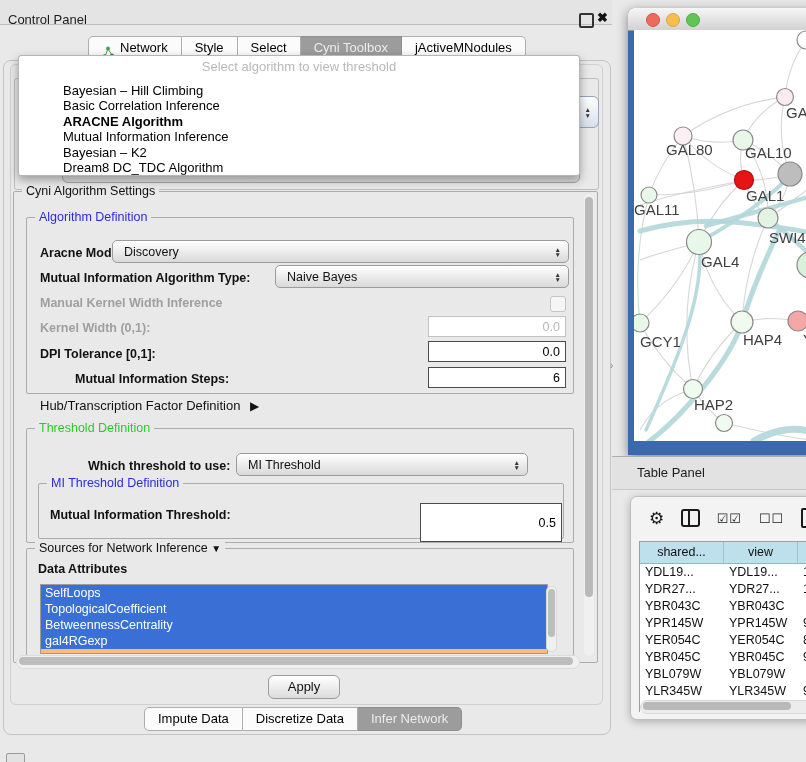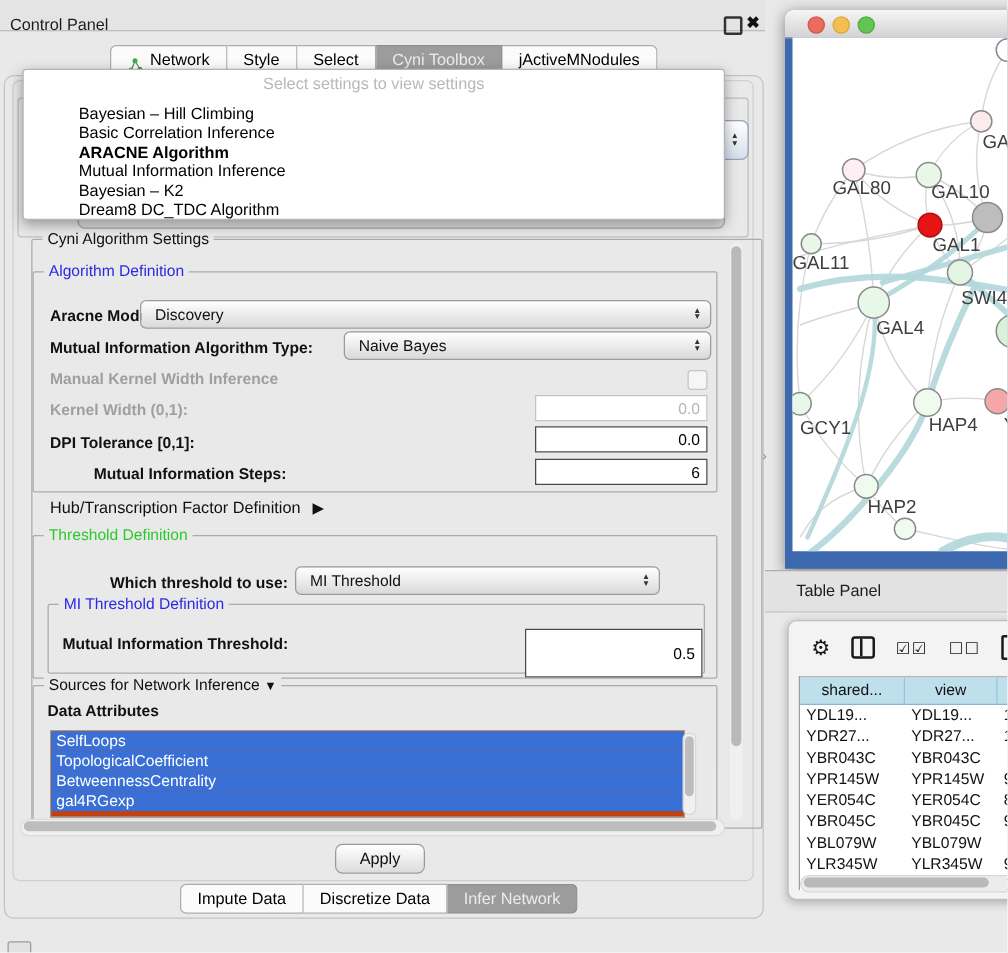--- a/index.html
+++ b/index.html
@@ -34,21 +34,21 @@
   #popup{left:18px;top:55px;width:560px;height:119px;background:#ffffff;border:1px solid #b5b5b5;
          border-radius:3px;box-shadow:0 4px 10px rgba(0,0,0,.35);z-index:50;}
   #popup-placeholder{left:0;top:3px;width:100%;text-align:center;font-size:13px;color:#b8b8b8;}
   #algo-list{left:0;top:27px;width:100%;}
   .algo-item{height:15.4px;line-height:15.4px;padding-left:4px;font-size:13px;color:#000;white-space:nowrap;margin-left:40px;}
   .algo-item.sel{font-weight:bold;}
 
   
   .fs{border:1px solid #ababab;border-radius:2px;}
   .legend{position:absolute;top:-8px;left:8px;background:#e9e9e9;padding:0 4px;font-size:12.5px;}
-  #fs-settings{left:13px;top:191px;width:583px;height:470px;margin-left:12px;}
+  #fs-settings{left:13px;top:191px;width:583px;height:470px;}
   #fs-algdef{left:26px;top:217px;width:546px;height:175px;}
   #fs-algdef>.legend{color:#2a2ae0;}
   #fs-threshold{left:26px;top:428px;width:546px;height:113px;}
   #fs-threshold>.legend{color:#2ec82e;}
   #fs-mithr{left:38px;top:483px;width:524px;height:54px;}
   #fs-mithr>.legend{color:#2a2ae0;}
   #fs-sources{left:26px;top:548px;width:546px;height:110px;}
 
   .lbl{font-size:12.5px;font-weight:bold;color:#111;white-space:nowrap;}
   .lbl.dis{color:#9f9f9f;}
@@ -56,21 +56,21 @@
   .combo{height:23px;background:linear-gradient(#ffffff,#d9d9d9);border:1px solid #9b9b9b;border-radius:5px;
          box-shadow:inset 0 1px 0 #fff;display:flex;align-items:center;padding:0 22px 0 11px;
          font-size:12.5px;box-sizing:border-box;}
   .arrows{position:absolute;right:7px;top:50%;transform:translateY(-50%);display:flex;flex-direction:column;
           font-size:6.5px;line-height:5.5px;color:#333;}
   input.num{position:absolute;text-align:right;font-family:"Liberation Sans",sans-serif;font-size:12.5px;
             border:1px solid #4a4a4a;background:#fff;padding:0 5px;height:21px;box-sizing:border-box;color:#000;}
   input.num.dis{border:1px solid #c2c2c2;color:#b5b5b5;}
   #chk-kernel{left:550px;top:296px;width:14px;height:14px;border:1px solid #c4c4c4;border-radius:3px;background:#f6f6f6;}
 
-  #src-list{left:40px;top:584px;width:506px;height:68px;background:#c2410c;border:1px solid #9b9b9b;overflow:hidden;}
+  #src-list{left:40px;top:584px;width:506px;height:68px;background:#fdba74;border:1px solid #9b9b9b;overflow:hidden;}
   .src-item{height:16px;line-height:16px;background:#3a70d6;color:#fff;font-size:12.5px;padding-left:4px;}
   #src-vsb{left:546px;top:586px;width:9px;height:64px;background:#f0f0f0;border:1px solid #d9d9d9;border-radius:5px;}
   #src-vsb-thumb{left:1px;top:2px;width:7px;height:48px;background:#bdbdbd;border-radius:4px;}
 
   #set-vsb{left:584px;top:194px;width:10px;height:462px;background:#f0f0f0;border-radius:6px;}
   #set-vsb-thumb{left:1px;top:3px;width:8px;height:400px;background:#b9b9b9;border-radius:5px;}
   #set-hsb{left:16px;top:655px;width:562px;height:12px;background:#f0f0f0;border:1px solid #dcdcdc;border-radius:7px;}
   #set-hsb-thumb{left:2px;top:1px;width:554px;height:8px;background:#bdbdbd;border-radius:5px;}
 
   #apply-btn{left:268px;top:675px;width:70px;height:22px;background:linear-gradient(#ffffff,#dcdcdc);
@@ -154,21 +154,21 @@
   <div class="abs fs" id="bg-group"></div>
   <div class="abs" id="bg-combo-right">
     <span class="arrows">
       <span>▲</span>
         <span>▼</span>
     </span>
   </div>
   <div class="abs" id="bg-combo2">gal-filtered sif default node</div>
 
   <div class="abs" id="popup">
-    <div class="abs" id="popup-placeholder">Select settings to view settings</div>
+    <div class="abs" id="popup-placeholder">Select algorithm to view threshold</div>
     <div class="abs" id="algo-list">
         <div class="algo-item">Bayesian – Hill Climbing</div>
         <div class="algo-item">Basic Correlation Inference</div>
         <div class="algo-item sel">ARACNE Algorithm</div>
         <div class="algo-item">Mutual Information Inference</div>
         <div class="algo-item">Bayesian – K2</div>
         <div class="algo-item">Dream8 DC_TDC Algorithm</div>
       </div>
   </div>
 

